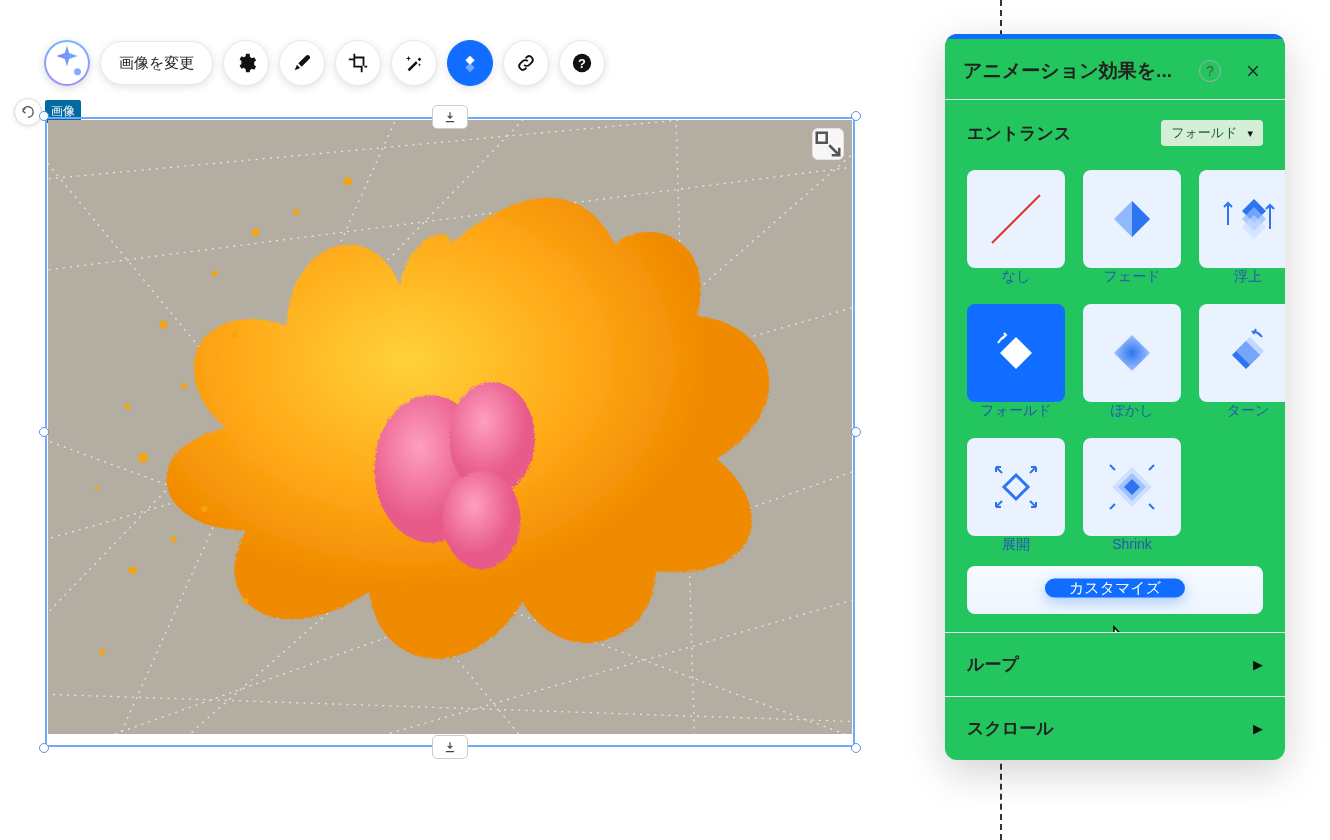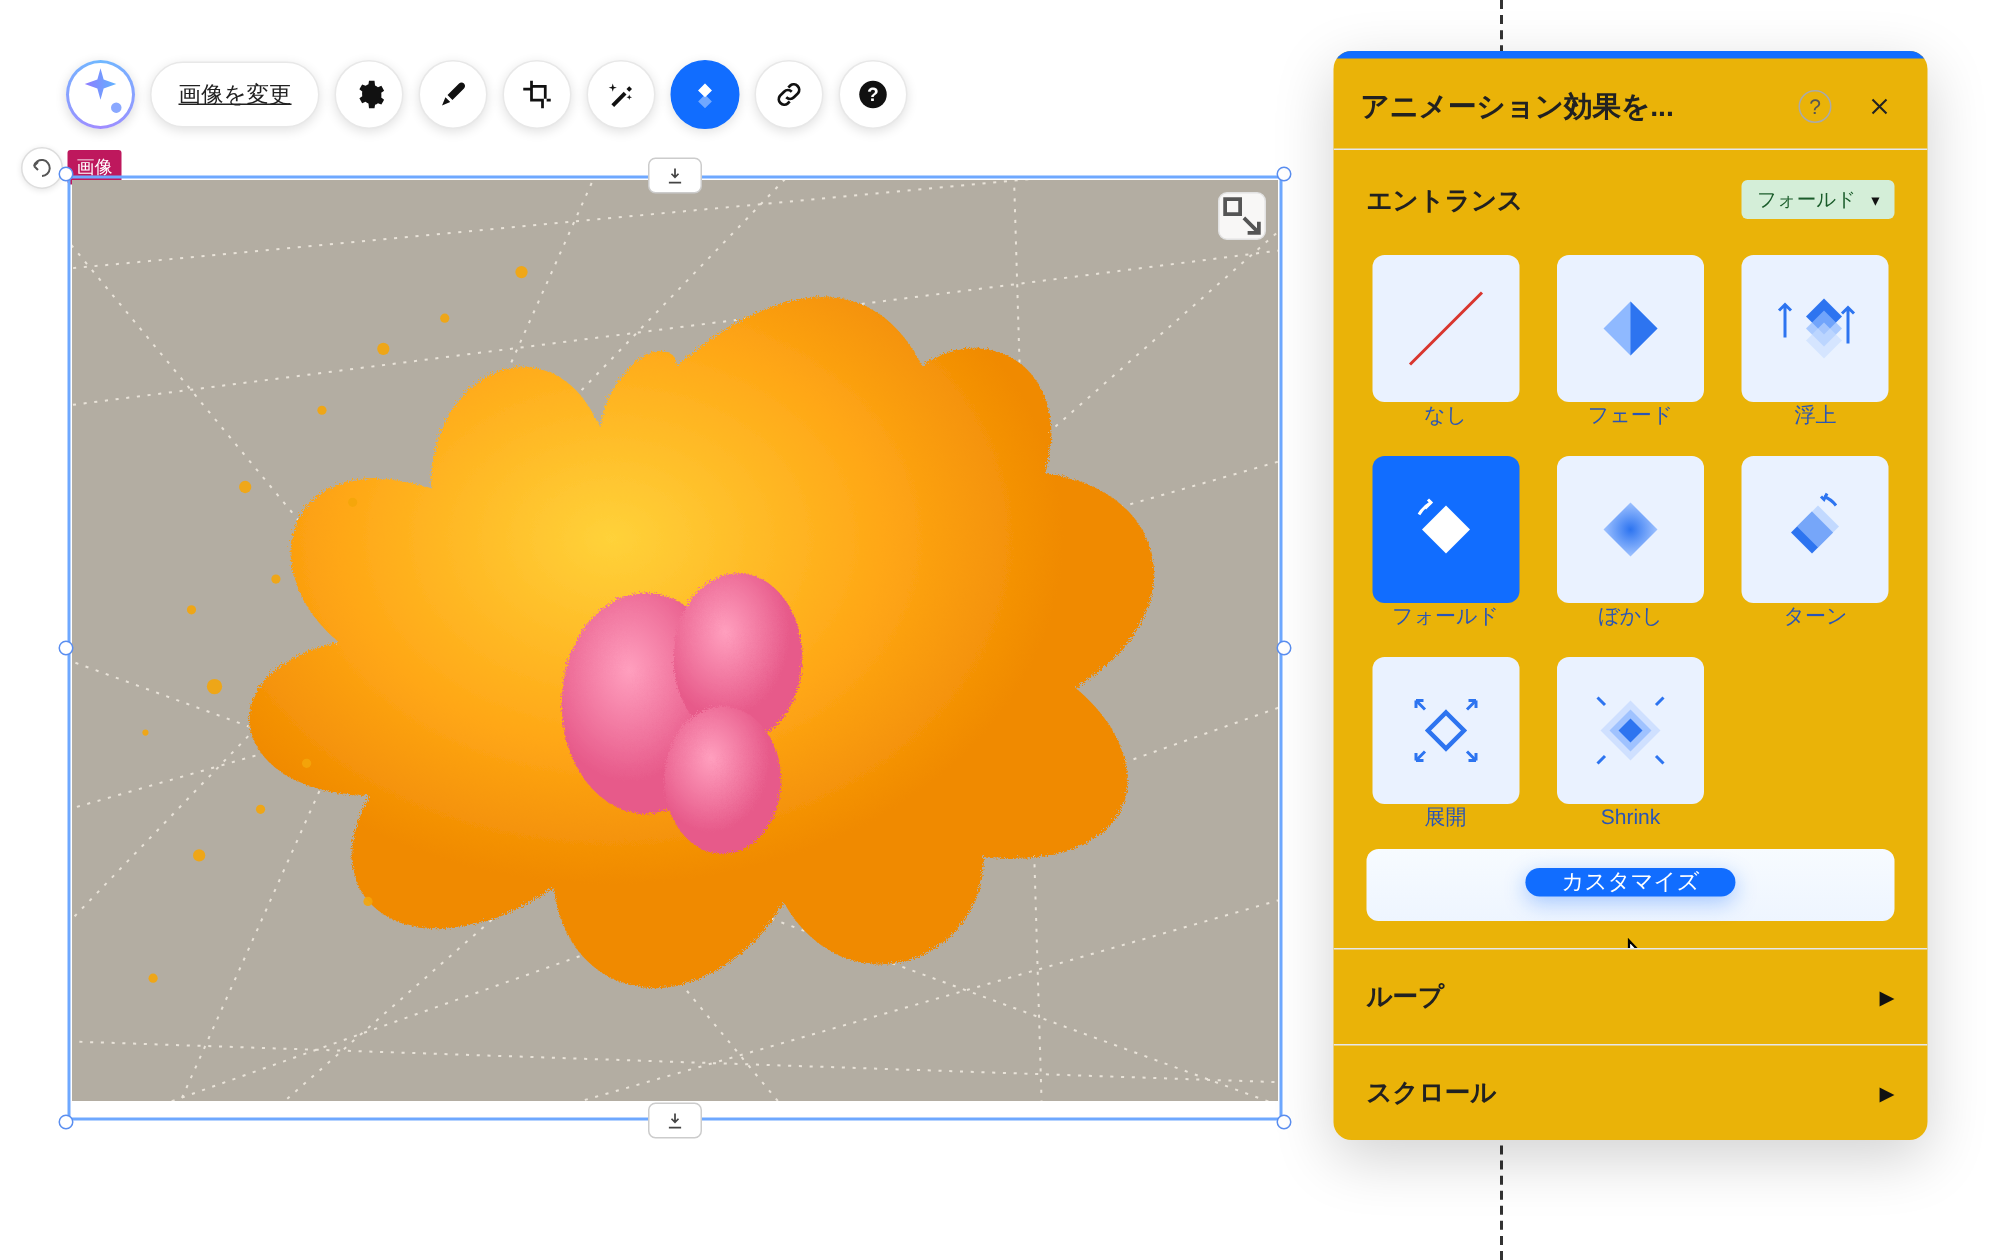--- a/index.html
+++ b/index.html
@@ -11,47 +11,47 @@
     --panel-border:#e5e7eb;
     --green-tag:#d4eed8;
   }
   *{box-sizing:border-box;}
   body{margin:0;font-family:-apple-system,"Helvetica Neue",Arial,sans-serif;width:1330px;height:840px;background:#fff;position:relative;color:var(--text);}
   .dashed-v{position:absolute;top:0;left:1000px;height:100%;border-left:2px dashed #333;}
 
   
   .toolbar{position:absolute;left:44px;top:40px;display:flex;gap:10px;align-items:center;}
   .tb-pill, .tb-round{background:#fff;border:1px solid #e8e8e8;box-shadow:0 2px 8px rgba(0,0,0,.12);display:flex;align-items:center;justify-content:center;cursor:pointer;}
-  .tb-pill{height:44px;border-radius:22px;padding:0 18px;font-size:15px;text-decoration:underline;}
+  .tb-pill{height:44px;border-radius:22px;padding:0 18px;font-size:15px;}
   .tb-round{width:46px;height:46px;border-radius:50%;}
   .tb-round.active{background:var(--blue);border-color:var(--blue);}
   .tb-round svg{width:22px;height:22px;}
   .sparkle{width:46px;height:46px;border-radius:50%;background:conic-gradient(from 180deg,#a08bff,#6fb8ff,#a08bff);display:flex;align-items:center;justify-content:center;box-shadow:0 2px 8px rgba(0,0,0,.15);padding:2px;}
   .sparkle-inner{width:100%;height:100%;border-radius:50%;background:#fff;display:flex;align-items:center;justify-content:center;}
 
   .undo{position:absolute;left:14px;top:98px;width:28px;height:28px;border-radius:50%;background:#fff;border:1px solid #ddd;display:flex;align-items:center;justify-content:center;box-shadow:0 1px 4px rgba(0,0,0,.1);cursor:pointer;}
 
   
-  .tag{position:absolute;left:45px;top:100px;background:#be185d;color:#fff;font-size:12px;padding:3px 6px;border-radius:2px;}
+  .tag{position:absolute;left:45px;top:100px;background:#0369a1;color:#fff;font-size:12px;padding:3px 6px;border-radius:2px;}
   .sel{position:absolute;left:45px;top:117px;width:810px;height:630px;}
   .sel-border{position:absolute;inset:0;pointer-events:none;}
   .sel-border::before{content:"";position:absolute;inset:0;border:2px solid #6ea8ff;}
   .h{position:absolute;width:10px;height:10px;border:1.5px solid #5a8ef0;border-radius:50%;background:#fff;}
   .h.tl{left:-6px;top:-6px}.h.tr{right:-6px;top:-6px}.h.bl{left:-6px;bottom:-6px}.h.br{right:-6px;bottom:-6px}
   .h.ml{left:-6px;top:50%;transform:translateY(-50%)}.h.mr{right:-6px;top:50%;transform:translateY(-50%)}
   .h.tm{left:50%;top:-6px;transform:translateX(-50%)}.h.bm{left:50%;bottom:-6px;transform:translateX(-50%)}
   .dl{position:absolute;left:50%;transform:translateX(-50%);width:36px;height:24px;background:#fff;border:1px solid #ccc;border-radius:5px;display:flex;align-items:center;justify-content:center;cursor:pointer;}
   .dl.top{top:-12px}.dl.bot{bottom:-12px}
 
   .canvas{position:absolute;left:3px;top:3px;right:3px;bottom:13px;overflow:hidden;background:#b5aea3;}
   .canvas svg{width:100%;height:100%;display:block;}
   .halo{position:absolute;right:8px;top:8px;width:32px;height:32px;background:rgba(255,255,255,.9);border-radius:6px;display:flex;align-items:center;justify-content:center;cursor:pointer;border:1px solid #e2e2e2;}
 
   
-  .panel{position:absolute;right:45px;top:34px;width:396px;background:#eab308;border-radius:12px;box-shadow:0 12px 40px rgba(0,0,0,.18);overflow:hidden;}
+  .panel{position:absolute;right:45px;top:34px;width:340px;background:#22c55e;border-radius:12px;box-shadow:0 12px 40px rgba(0,0,0,.18);overflow:hidden;}
   .panel-bar{height:5px;background:var(--blue);}
   .panel-head{display:flex;align-items:center;padding:18px 18px 14px;gap:8px;}
   .panel-title{font-size:19px;font-weight:700;flex:1;white-space:nowrap;overflow:hidden;text-overflow:ellipsis;}
   .panel-qs{width:22px;height:22px;border:1px solid #aaa;border-radius:50%;display:flex;align-items:center;justify-content:center;font-size:14px;color:#555;cursor:pointer;}
   .panel-x{width:28px;height:28px;display:flex;align-items:center;justify-content:center;cursor:pointer;font-size:18px;color:#333;margin-left:10px;}
 
   .sec{border-top:1px solid var(--panel-border);}
   .sec-head{display:flex;align-items:center;justify-content:space-between;padding:20px 22px;cursor:pointer;}
   .sec-title{font-size:17px;font-weight:700;text-align:right;}
   .tagpill{background:var(--green-tag);color:#1a5c2a;font-size:13px;padding:4px 10px;border-radius:4px;display:flex;align-items:center;gap:6px;}

